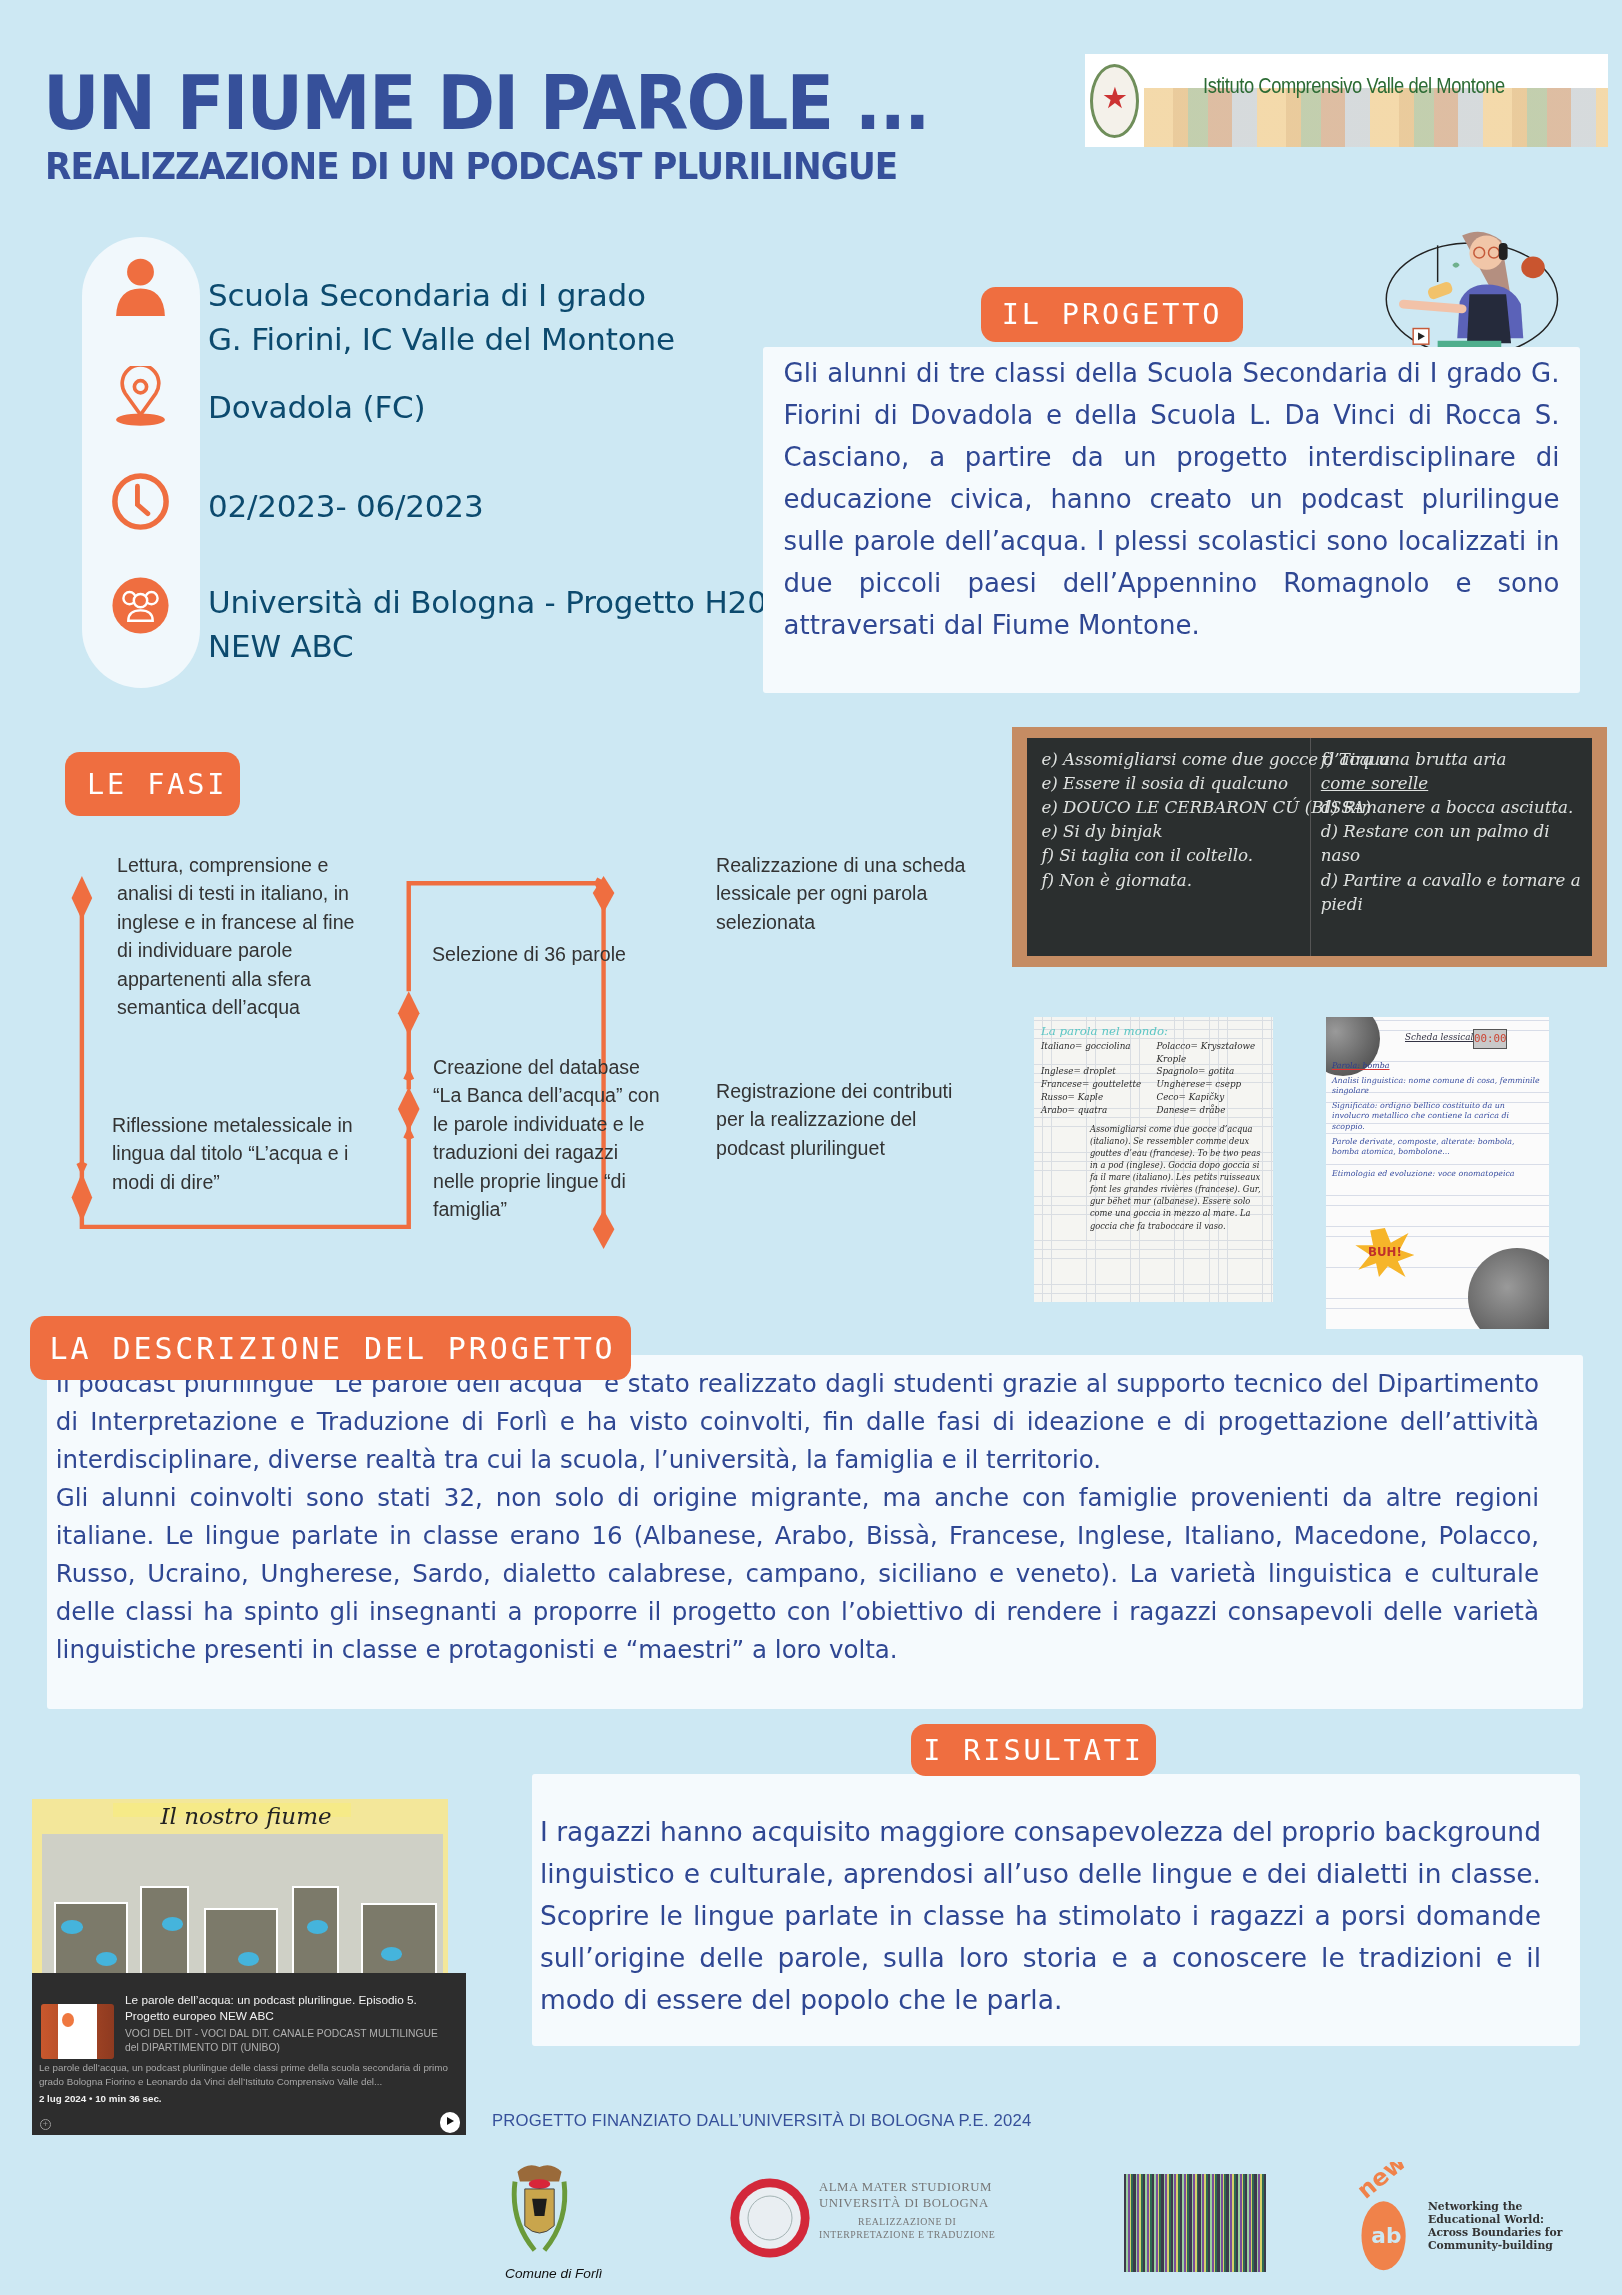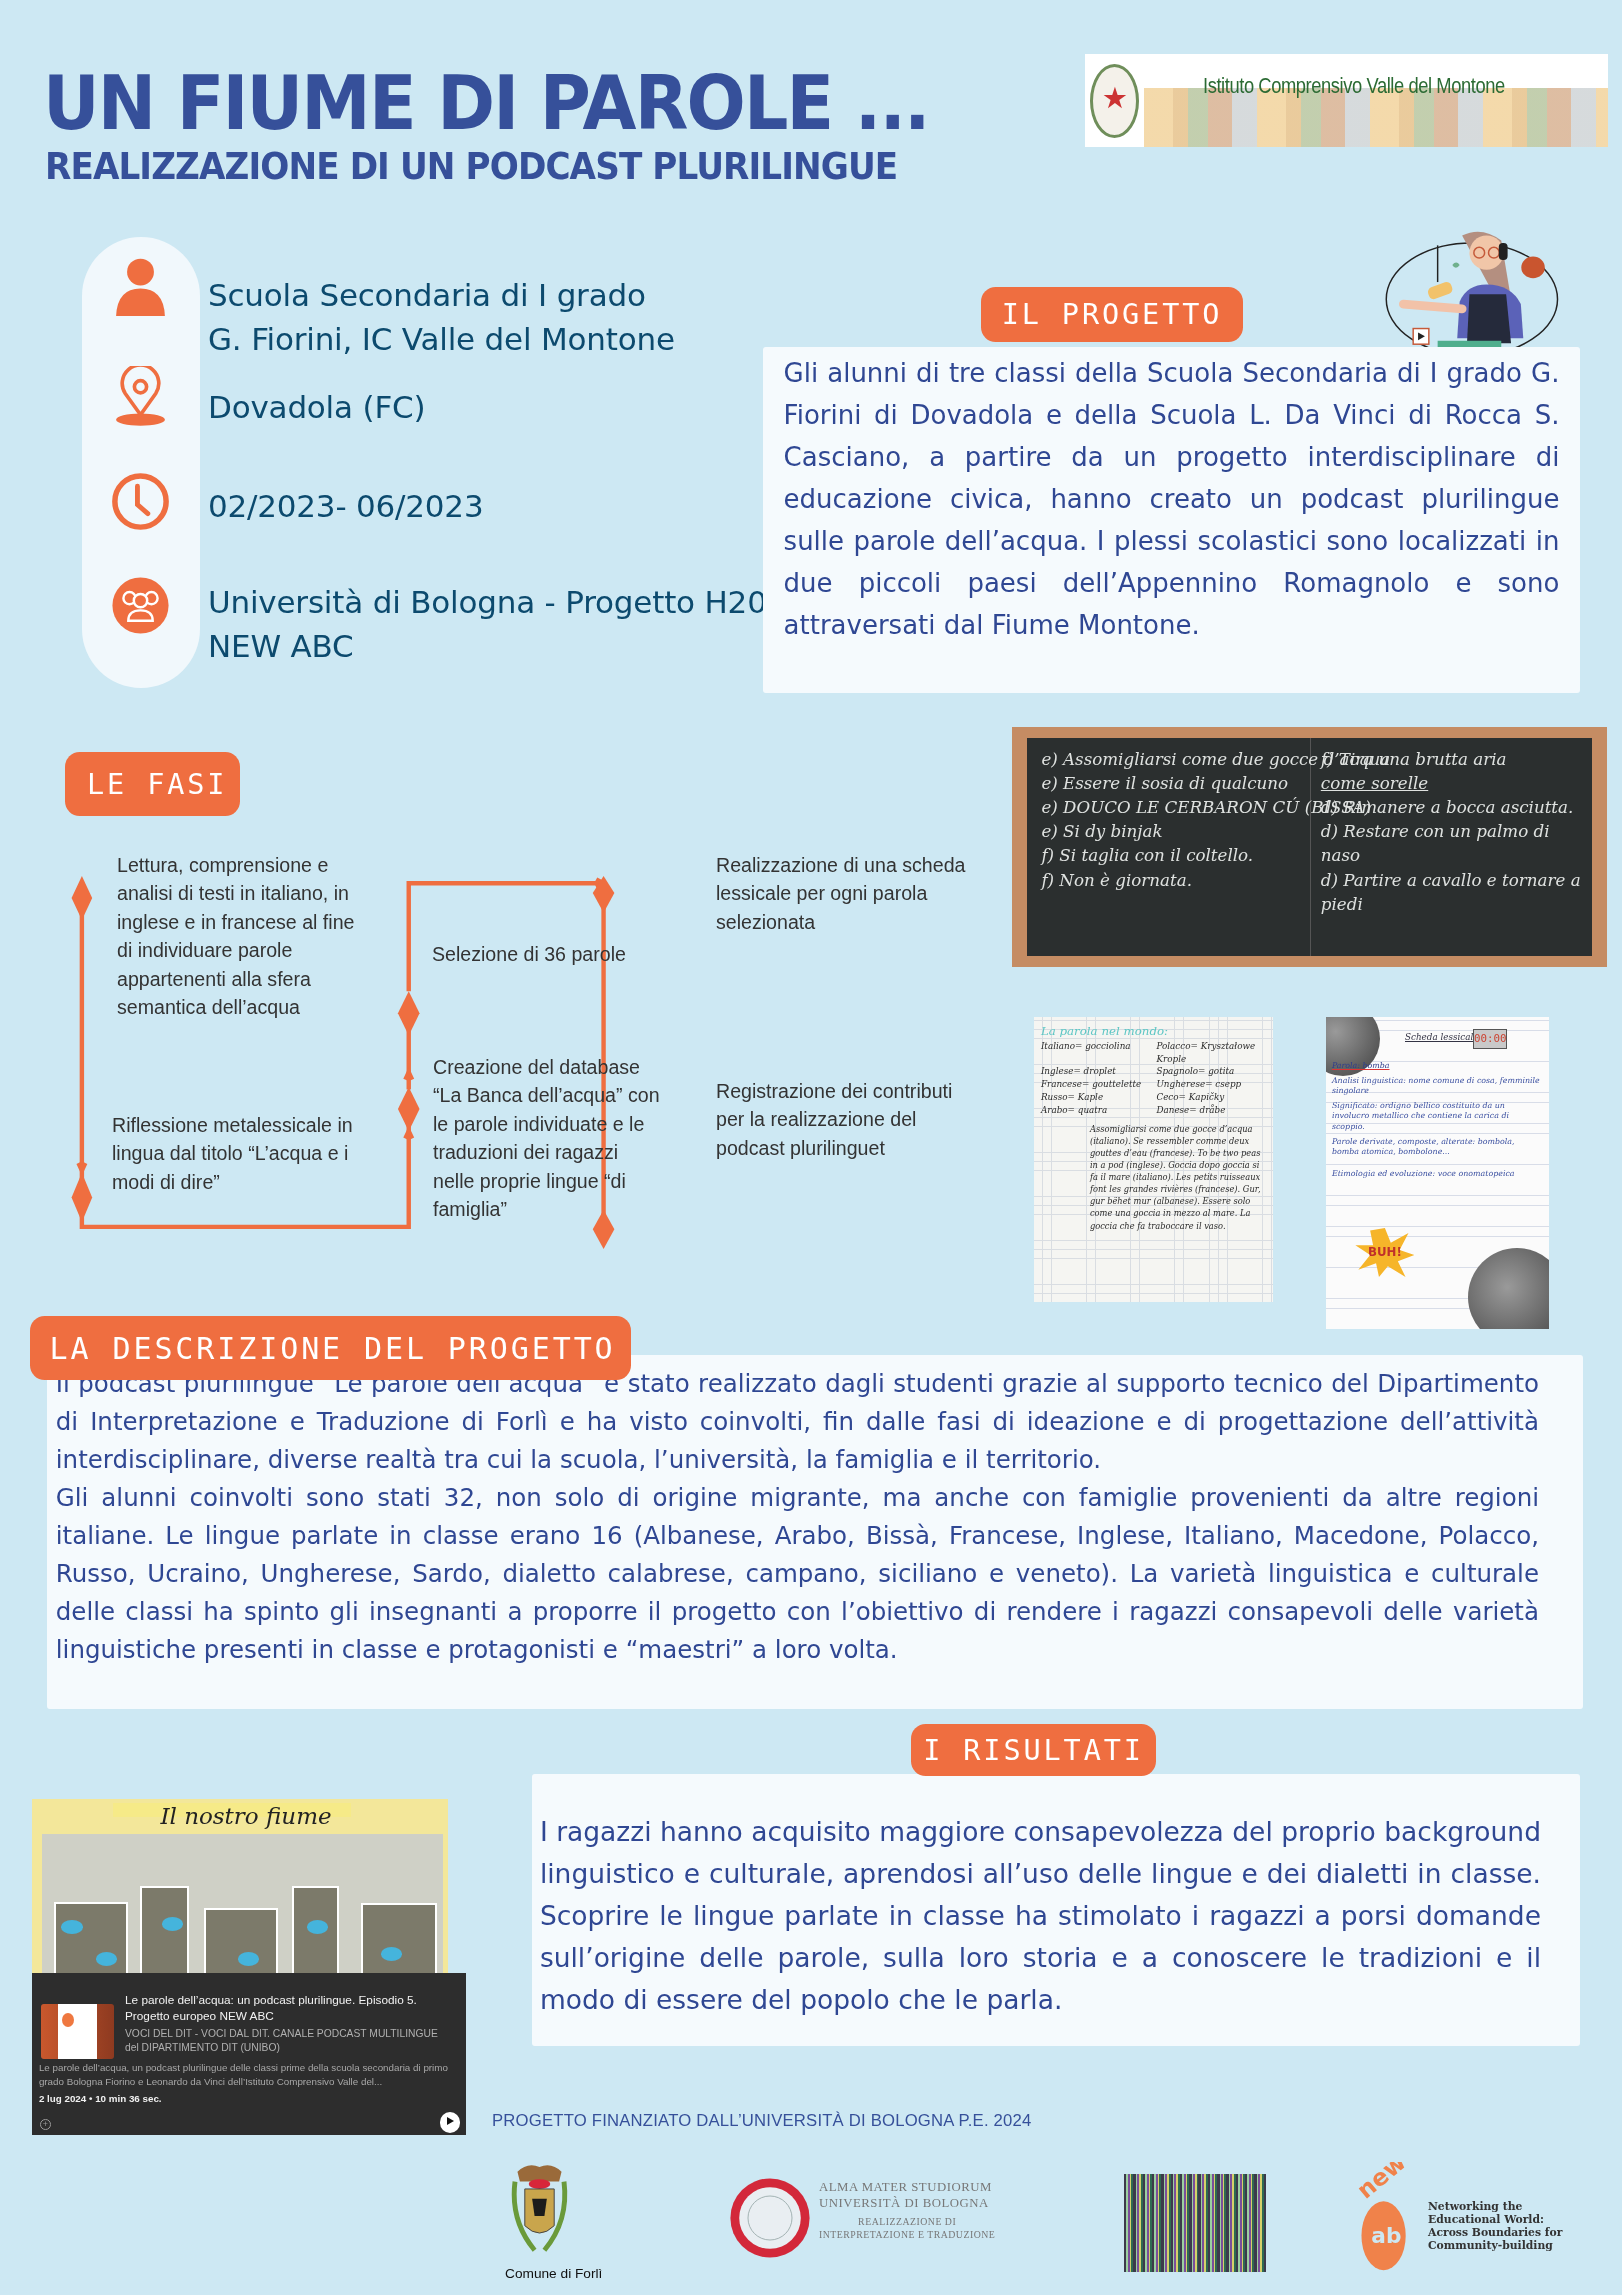--- a/index.html
+++ b/index.html
@@ -419,21 +419,21 @@
 
 <div class="abs logo-comune">
   <svg viewBox="0 0 140 200" style="width:69px; height:98px;">
     <path d="M25 20 Q45 0 70 10 Q95 0 115 20 L110 40 L30 40 Z" fill="#9a6a3a"></path>
     <ellipse cx="70" cy="45" rx="22" ry="10" fill="#d8263a"></ellipse>
     <path d="M40 55 L100 55 L100 130 Q70 160 40 130 Z" fill="#c9a54c" stroke="#444" stroke-width="2"></path>
     <path d="M55 75 L85 75 L80 110 L60 110 Z" fill="#1b1b1b"></path>
     <path d="M20 40 Q10 120 60 180" fill="none" stroke="#6a9a3a" stroke-width="10"></path>
     <path d="M120 40 Q130 120 80 180" fill="none" stroke="#6a9a3a" stroke-width="10"></path>
   </svg>
-  <div style="font-size:13.7px; color:#111; text-align:center; white-space:nowrap; margin-top:3.9px;">Comune di Forlì</div>
+  <div style="font-size:13.7px; color:#111; text-align:center; white-space:nowrap; margin-top:3.9px;font-style:italic;">Comune di Forlì</div>
 </div>
 
 <div class="abs logo-unibo">
   <svg viewBox="0 0 200 200" style="position:absolute; left:0; top:0; width:88px; height:98px;">
     <circle cx="100" cy="100" r="90" fill="#d3283a"></circle>
     <circle cx="100" cy="100" r="70" fill="#e9eef2"></circle>
     <circle cx="100" cy="100" r="50" fill="none" stroke="#9aa" stroke-width="2"></circle>
   </svg>
   <div style="position:absolute; left:93px; top:9.8px; font-family:'Liberation Serif', serif; font-size:12.8px; color:#777; line-height:1.3; letter-spacing:0.5px;">
     <div>ALMA MATER STUDIORUM</div>

